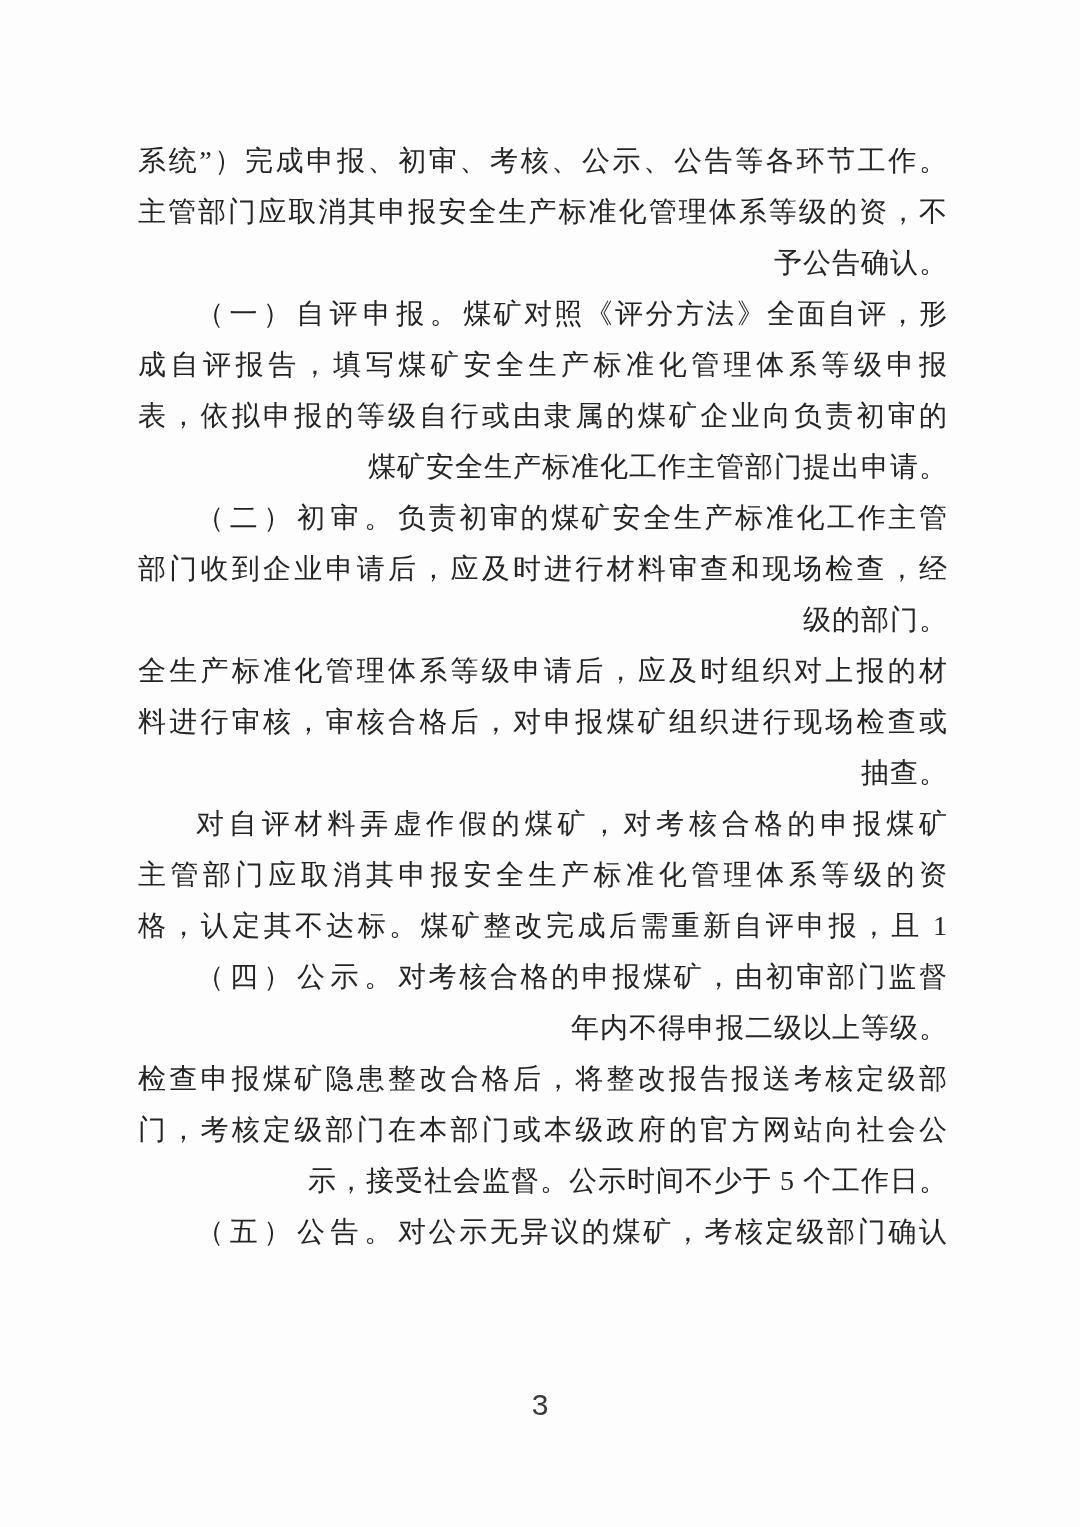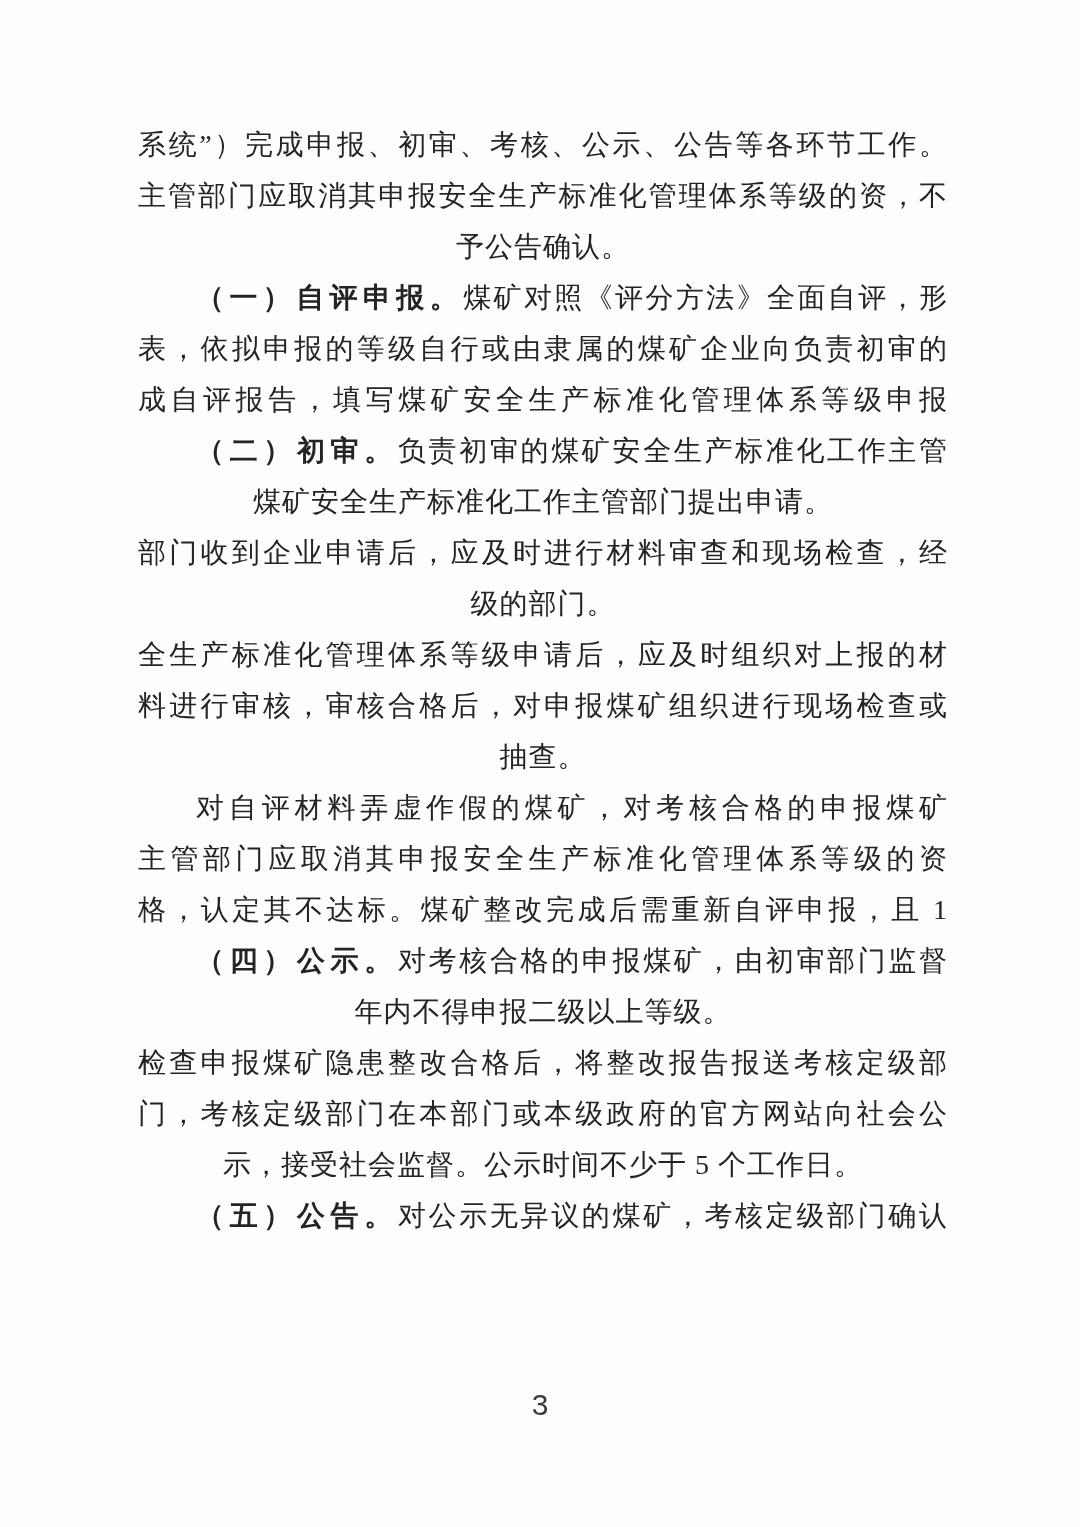--- a/index.html
+++ b/index.html
@@ -11,42 +11,42 @@
     position: relative;
     width: 1080px;
     height: 1527px;
     background: #fdfdfd;
     overflow: hidden;
     font-family: "Liberation Serif", "DejaVu Serif", serif;
   }
   .text-block {
     position: absolute;
     left: 138px;
-    top: 119px;
+    top: 135px;
     width: 810px;
   }
   .line {
     height: 51px;
     line-height: 51px;
     font-size: 28px;
     letter-spacing: 1px;
     color: #242424;
     white-space: nowrap;
-    text-align: center;
+    text-align: right;
   }
   .line.fill {
     text-align: justify;
     text-align-last: justify;
     text-justify: inter-character;
   }
   .line.indent {
     text-indent: 58px;
   }
   .bold {
-    font-weight: 700;
+    font-weight: 400;
     letter-spacing: 4px;
   }
   .page-number {
     position: absolute;
     top: 1388px;
     left: 0;
     width: 100%;
     text-align: center;
     font-size: 30px;
     line-height: 34px;
@@ -56,24 +56,24 @@
 </style>
 </head>
 <body>
 
 <div class="page">
   <div class="text-block" id="text-block">
       <div class="line fill">系统”）完成申报、初审、考核、公示、公告等各环节工作。</div>
       <div class="line fill">主管部门应取消其申报安全生产标准化管理体系等级的资，不</div>
       <div class="line">予公告确认。</div>
       <div class="line indent fill"><span class="bold">（一）自评申报。</span>煤矿对照《评分方法》全面自评，形</div>
+      <div class="line fill">成自评报告，填写煤矿安全生产标准化管理体系等级申报</div>
       <div class="line fill">表，依拟申报的等级自行或由隶属的煤矿企业向负责初审的</div>
-      <div class="line fill">成自评报告，填写煤矿安全生产标准化管理体系等级申报</div>
+      <div class="line">煤矿安全生产标准化工作主管部门提出申请。</div>
       <div class="line indent fill"><span class="bold">（二）初审。</span>负责初审的煤矿安全生产标准化工作主管</div>
-      <div class="line">煤矿安全生产标准化工作主管部门提出申请。</div>
       <div class="line fill">部门收到企业申请后，应及时进行材料审查和现场检查，经</div>
       <div class="line">级的部门。</div>
       <div class="line fill">全生产标准化管理体系等级申请后，应及时组织对上报的材</div>
       <div class="line fill">料进行审核，审核合格后，对申报煤矿组织进行现场检查或</div>
       <div class="line">抽查。</div>
       <div class="line indent fill">对自评材料弄虚作假的煤矿，对考核合格的申报煤矿</div>
       <div class="line fill">主管部门应取消其申报安全生产标准化管理体系等级的资</div>
       <div class="line fill">格，认定其不达标。煤矿整改完成后需重新自评申报，且 1</div>
       <div class="line indent fill"><span class="bold">（四）公示。</span>对考核合格的申报煤矿，由初审部门监督</div>
       <div class="line">年内不得申报二级以上等级。</div>

